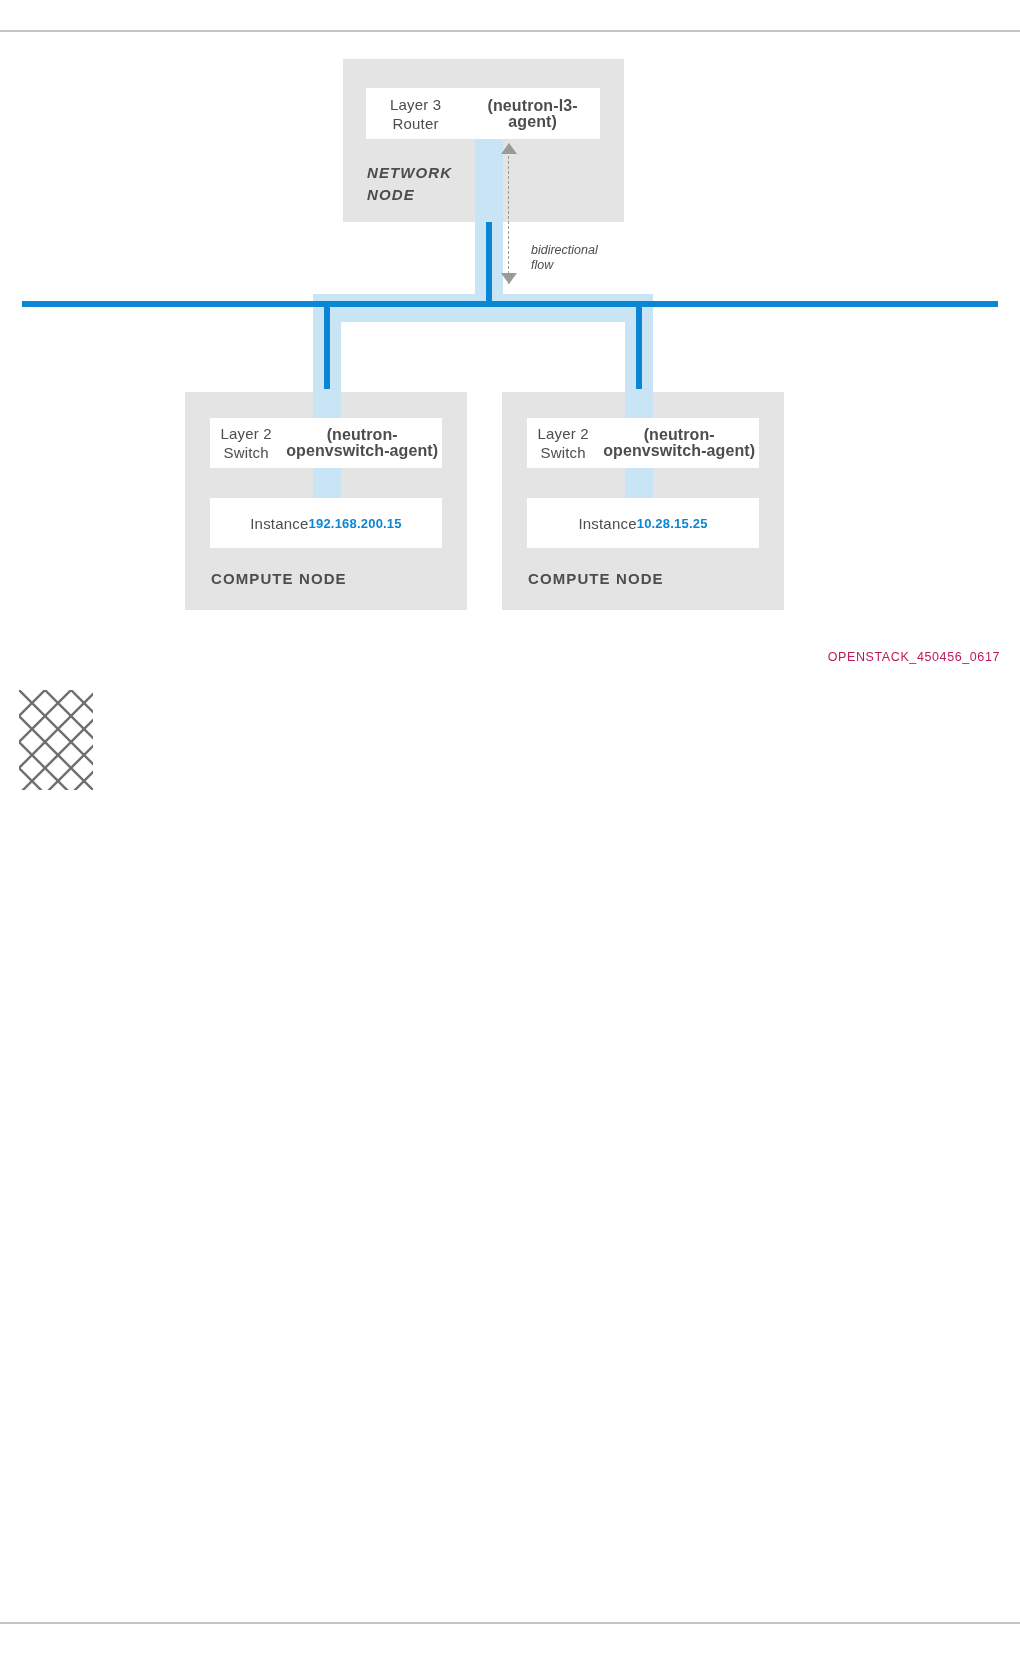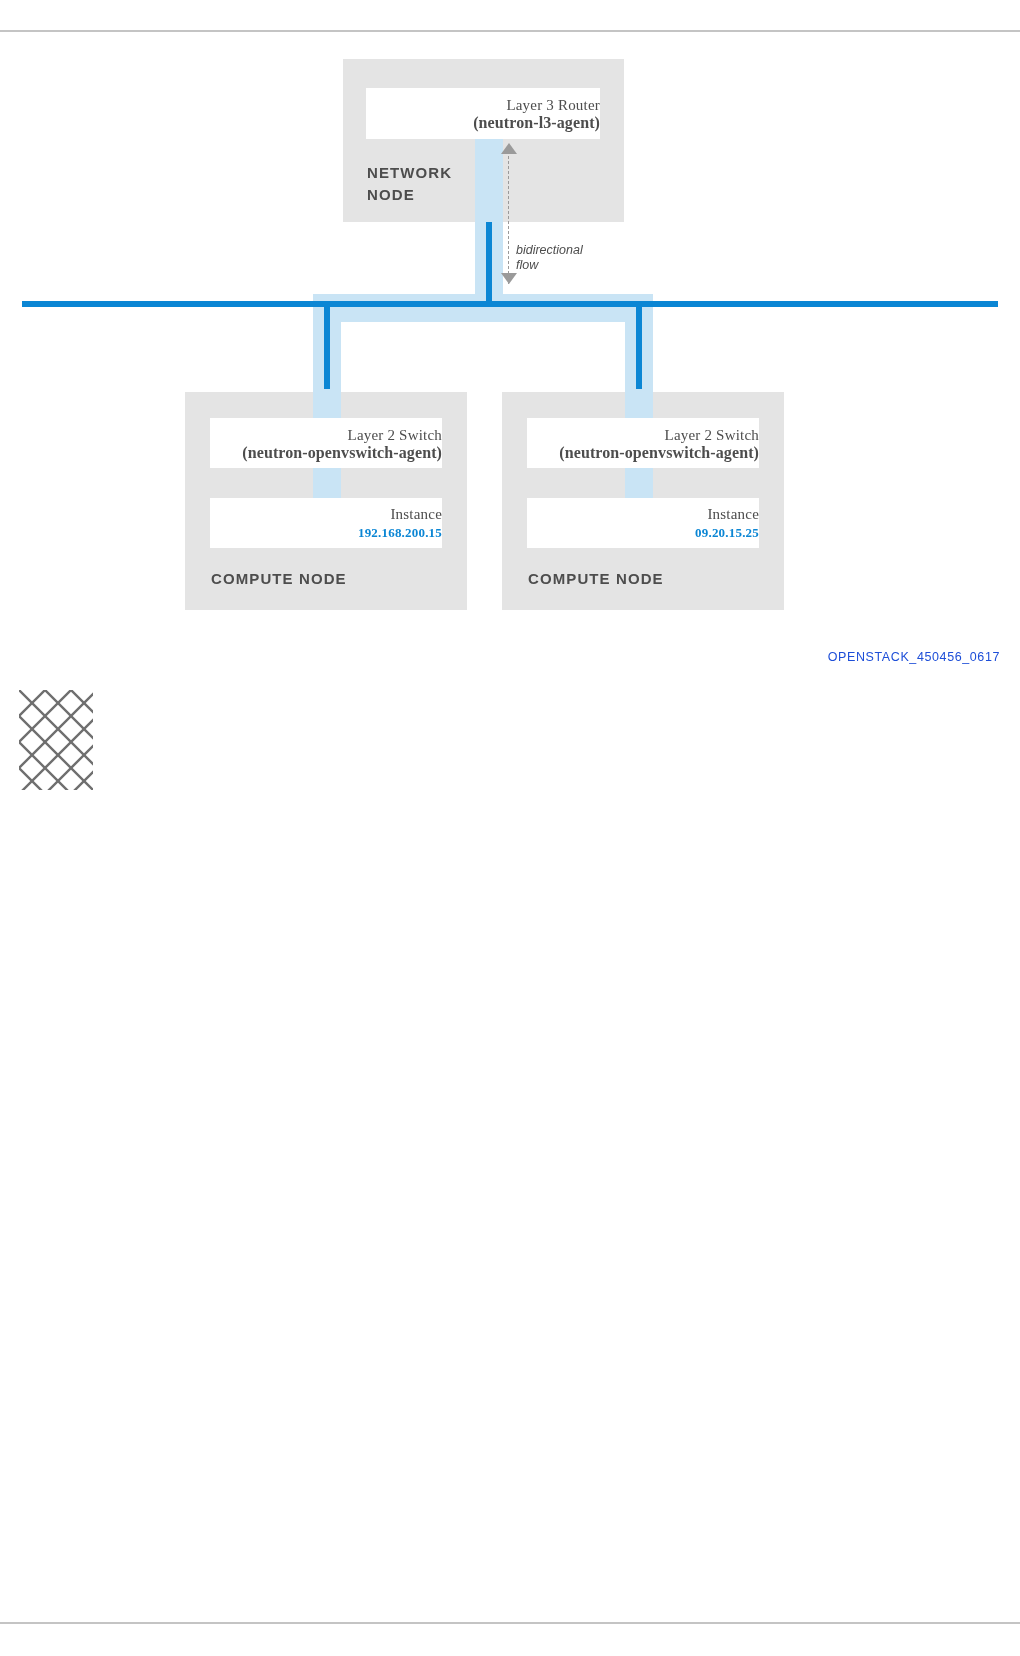--- a/index.html
+++ b/index.html
@@ -56,25 +56,24 @@
     width: 282px;
     height: 218px;
   }
 
   
   .card {
     position: absolute;
     background: #ffffff;
     box-sizing: border-box;
     display: flex;
-    flex-direction: column;
-    align-items: flex-end;
+    flex-direction: row;
+    align-items: center;
     justify-content: center;
     text-align: center;
-    font-family: Liberation Serif, serif;
   }
   .card-title {
     color: #4d4d4d;
     font-size: 15px;
     line-height: 19px;
     letter-spacing: 0.2px;
   }
   .card-sub {
     color: #4d4d4d;
     font-size: 16px;
@@ -127,20 +126,21 @@
     color: #4d4d4d;
     font-weight: bold;
     letter-spacing: 1.1px;
   }
   #network-node-caption {
     left: 367px;
     top: 162px;
     width: 110px;
     font-size: 15px;
     line-height: 22px;
+    font-style: italic;
   }
   #compute-node-caption-left {
     left: 211px;
     top: 570px;
     font-size: 15px;
   }
   #compute-node-caption-right {
     left: 528px;
     top: 570px;
     font-size: 15px;
@@ -256,37 +256,37 @@
   #flow-arrow-up {
     top: 0px;
     border-bottom: 11px solid #9a9a9a;
   }
   #flow-arrow-down {
     top: 130px;
     border-top: 11px solid #9a9a9a;
   }
   #flow-label {
     position: absolute;
-    left: 21px;
+    left: 36px;
     top: 100px;
     width: 90px;
     color: #4d4d4d;
     font-size: 12.5px;
     line-height: 15px;
     font-style: italic;
   }
 
   
   #watermark {
     position: absolute;
     left: 640px;
     top: 650px;
     width: 360px;
     text-align: right;
-    color: #1d4ed8;
+    color: #be185d;
     font-size: 12.5px;
     letter-spacing: 0.6px;
   }
 
   
   #crosshatch-swatch {
     position: absolute;
     left: 19px;
     top: 690px;
     width: 74px;
@@ -348,21 +348,21 @@
   <div class="node-box" id="compute-node-box-right"></div>
   <div class="band" id="band-compute-right-inner"></div>
 
   <div class="card" id="l2-switch-card-right">
     <div class="card-title">Layer 2 Switch</div>
     <div class="card-sub">(neutron-openvswitch-agent)</div>
   </div>
 
   <div class="card" id="instance-card-right">
     <div class="card-title">Instance</div>
-    <div class="card-ip">09.20.15.25</div>
+    <div class="card-ip">10.28.15.25</div>
   </div>
 
   <div class="node-caption" id="compute-node-caption-right">COMPUTE NODE</div>
 
   <div id="watermark">OPENSTACK_450456_0617</div>
 
   <svg id="crosshatch-swatch" viewBox="0 0 74 100">
     <defs>
       <pattern id="xhatch" width="26" height="26" patternUnits="userSpaceOnUse">
         <path d="M -6 6 L 6 -6 M 0 26 L 26 0 M 20 32 L 32 20" stroke="#6f6f6f" stroke-width="2.4" fill="none"></path>

